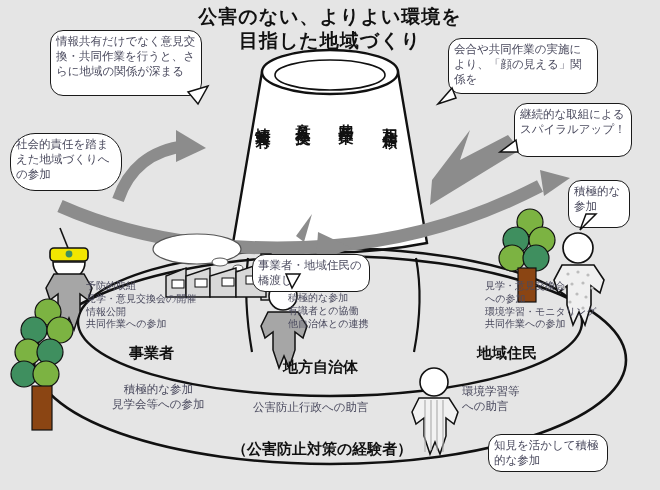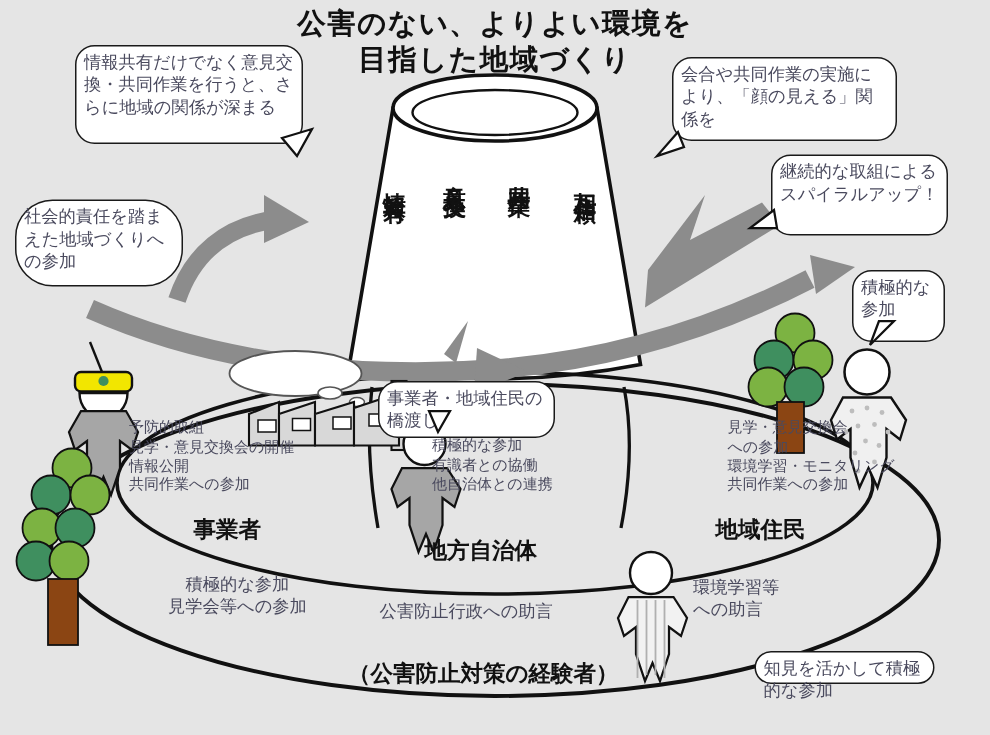--- a/index.html
+++ b/index.html
@@ -168,21 +168,21 @@
   <div class="bubble" style="left:448px;top:38px;width:150px;height:56px;">会合や共同作業の実施により、「顔の見える」関係を</div>
 
   <div class="bubble" style="left:10px;top:133px;width:112px;height:58px;border-radius:25px;">社会的責任を踏まえた地域づくりへの参加</div>
 
   <div class="bubble" style="left:514px;top:103px;width:118px;height:54px;">継続的な取組によるスパイラルアップ！</div>
 
   <div class="bubble" style="left:568px;top:180px;width:62px;height:48px;">積極的な参加</div>
 
   <div class="bubble" style="left:252px;top:254px;width:118px;height:38px;">事業者・地域住民の橋渡し</div>
 
-  <div class="bubble" style="left:488px;top:434px;width:120px;height:22px;margin-left:15px;">知見を活かして積極的な参加</div>
+  <div class="bubble" style="left:488px;top:434px;width:120px;height:38px;">知見を活かして積極的な参加</div>
 
   <div class="sector-lines" style="left:86px;top:280px;">
     <div>予防的取組</div>
     <div>見学・意見交換会の開催</div>
     <div>情報公開</div>
     <div>共同作業への参加</div>
   </div>
   <div class="sector-name" style="left:129px;top:344px;">事業者</div>
 
   <div class="sector-lines" style="left:288px;top:292px;">

